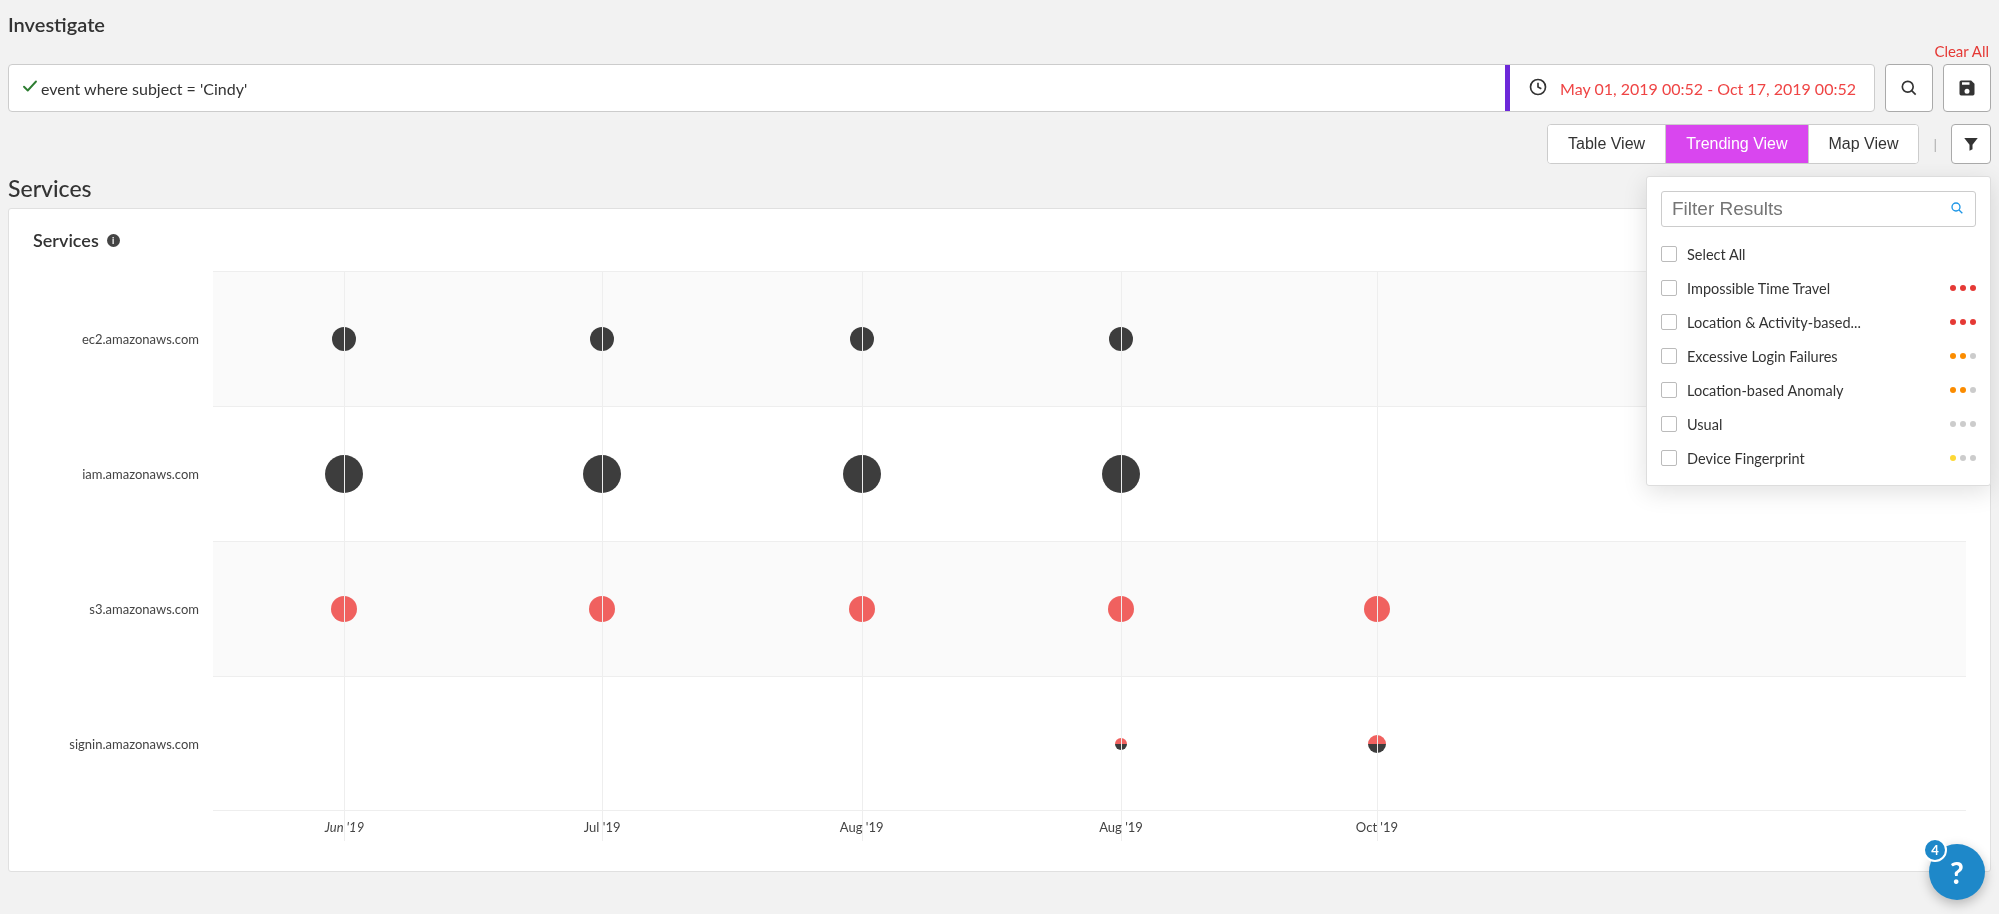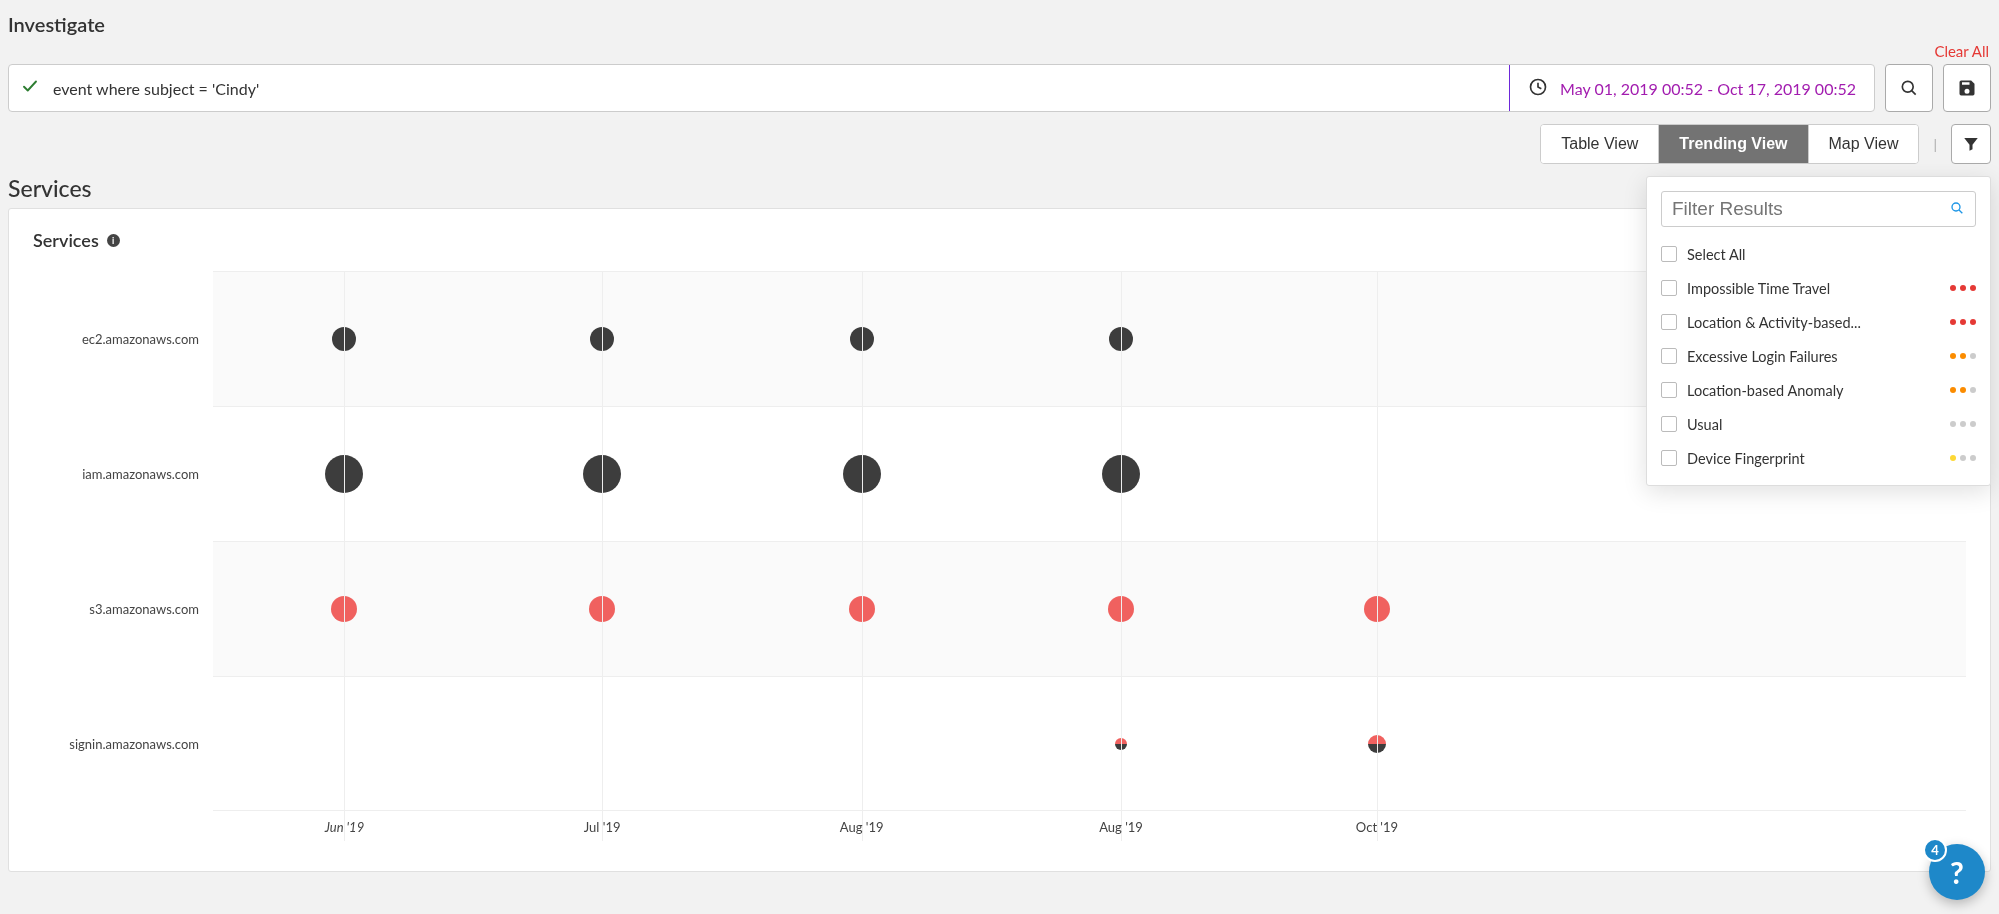--- a/index.html
+++ b/index.html
@@ -43,35 +43,35 @@
     display: flex;
     align-items: stretch;
     height: 48px;
     overflow: hidden;
   }
   .query-input {
     flex: 1;
     display: flex;
     align-items: center;
     padding: 0 12px;
-    gap: 14px;
-    border-right: 1px solid #6d28d9;
+    gap: 2px;
+    border-right: 5px solid #6d28d9;
     font-size: 16px;
   }
   .check-icon {
     color: #2e7d32;
     font-size: 18px;
   }
   .date-range {
     display: flex;
     align-items: center;
     padding: 0 18px;
     gap: 12px;
     font-size: 16px;
-    color: #a21caf;
+    color: #ef4444;
     text-align: center;
   }
   .sq-btn {
     width: 48px;
     height: 48px;
     background: #fff;
     border: 1px solid #aaa;
     border-radius: 4px;
     display: flex;
     align-items: center;
@@ -98,23 +98,23 @@
     padding: 10px 20px;
     font-size: 16px;
     background: #fff;
     border: none;
     border-right: 1px solid #ccc;
     cursor: pointer;
     color: #333;
   }
   .view-btn:last-child { border-right: none; }
   .view-btn.active {
-    background: #737373;
+    background: #d946ef;
     color: #fff;
-    font-weight: 700;
+    font-weight: 400;
   }
   .vsep {
     color: #aaa;
     padding: 0 2px;
   }
   .filter-btn {
     width: 40px;
     height: 40px;
     background: #fff;
     border: 1px solid #aaa;

